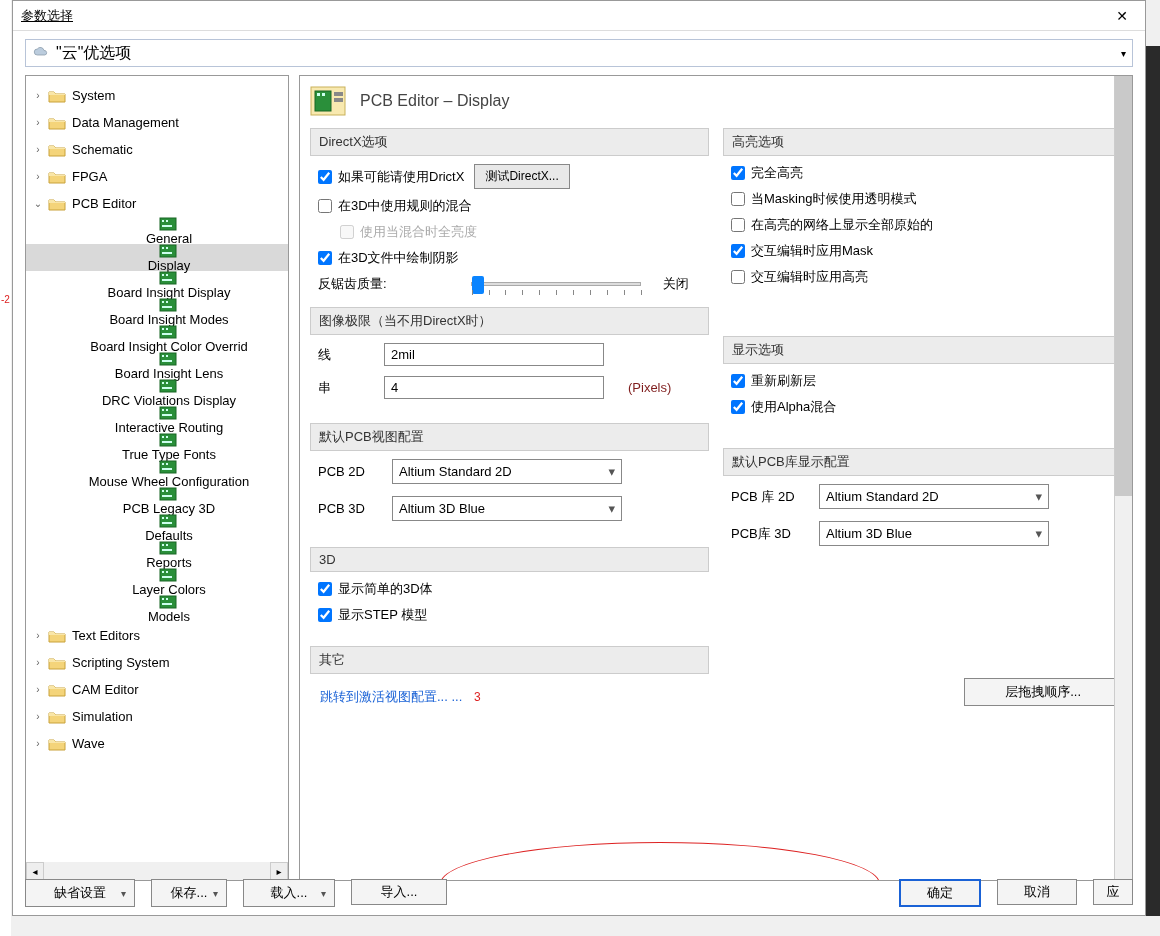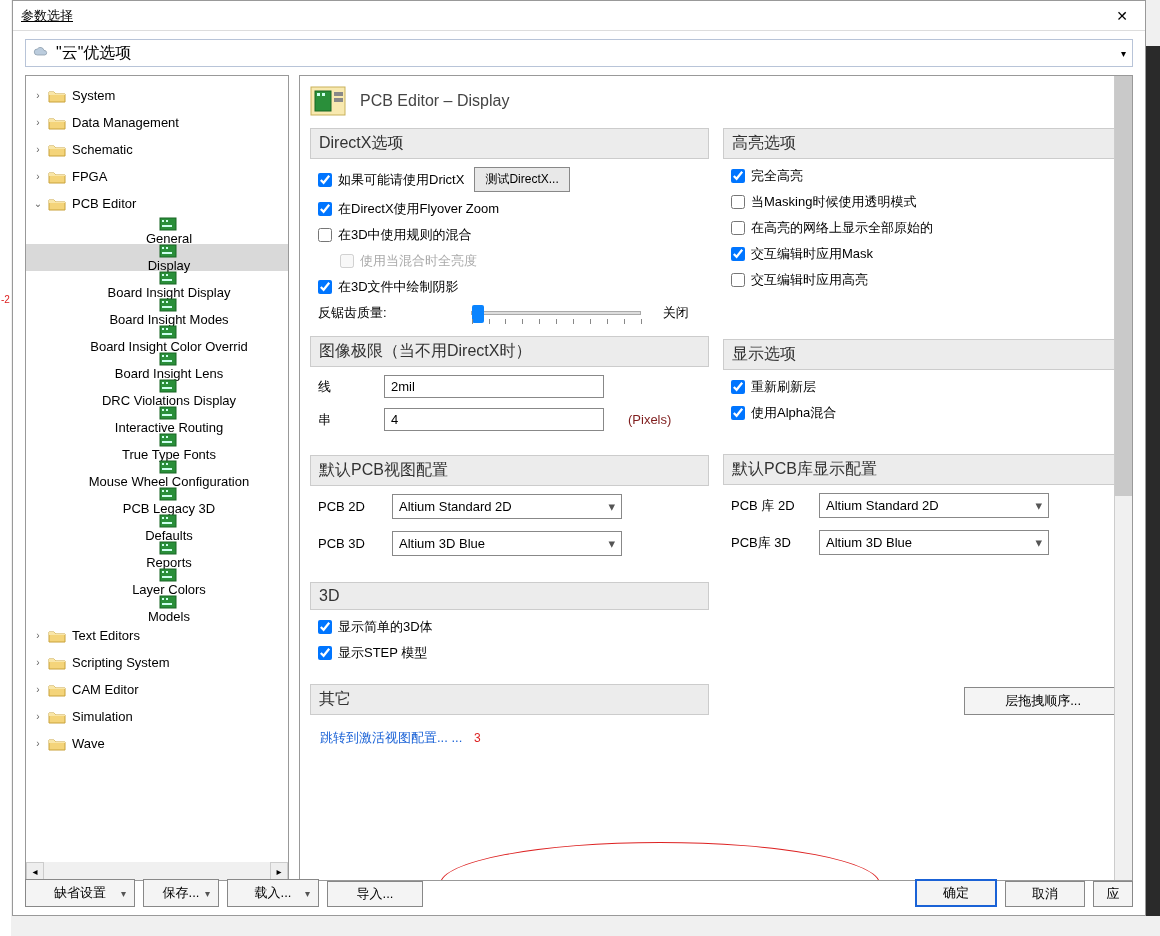--- a/index.html
+++ b/index.html
@@ -22,21 +22,21 @@
 .tree-item .leaf-icon { width: 18px; height: 14px; margin: 0 6px 0 4px; display:inline-flex; align-items:center; }
 .tree-item.level1 { padding-left: 24px; flex-direction: column; }
 .tree-item.selected { background: #d9d9d9; }
 .content-panel { flex: 1; margin-left: 10px; border: 1px solid #999; background: #fff; padding: 8px 10px; overflow: hidden; position: relative; }
 .header { display: flex; align-items: center; margin-bottom: 10px; }
 .header .pcb-icon { width: 36px; height: 34px; margin-right: 14px; }
 .header .header-text { font-size: 16px; color: #444; }
 .columns { display: flex; gap: 14px; }
 .col { flex: 1; }
 .groupbox { margin-bottom: 10px; }
-.grouphead { background: #ececec; border: 1px solid #ccc; padding: 4px 8px; font-size: 16px; color: #333; }
+.grouphead { background: #ececec; border: 1px solid #ccc; padding: 4px 8px; font-size: 13px; color: #333; }
 .groupbody { padding: 8px 4px 4px 8px; font-size: 13px; }
 .chk { display: flex; align-items: center; margin-bottom: 8px; }
 .chk input { margin-right: 6px; width: 14px; height: 14px; }
 .chk.child { margin-left: 22px; color: #aaa; }
 .inline-btn { margin-left: 10px; border:1px solid #888; background:#e8e8e8; padding:3px 10px; font-size:12px; cursor:pointer; }
 .slider-row { display:flex; align-items:center; gap:22px; margin-top:4px;}
 .slider-row .track { position:relative; width:170px; height:4px; background:#ddd; border:1px solid #aaa; }
 .slider-row .thumb { position:absolute; left:0; top:-7px; width:12px; height:18px; background:#0a84ff; border-radius:2px; }
 .slider-row .ticks { position:absolute; left:0; top:7px; width:170px; height:6px; display:flex; justify-content:space-between; }
 .slider-row .ticks span { width:1px; height:5px; background:#888; display:block; }
@@ -46,21 +46,21 @@
 .form-row .suffix { margin-left:14px; color:#7f1d1d; }
 .select-row { display:flex; align-items:center; margin-bottom:12px; gap:10px; }
 .select-row label { width:64px; }
 .select-row .select { border:1px solid #888; background:#fff; padding:4px 6px; width:230px; font-size:13px; position:relative; cursor:pointer; }
 .select-row .select::after { content:"▾"; position:absolute; right:6px; color:#555; }
 .link-row { margin: 6px 0 4px 2px; }
 .link-row a { color:#1a62d6; font-size:13px; text-decoration:none; cursor:pointer; }
 .link-row .num { color:#d22; margin-left:8px; font-size:12px; }
 .layer-btn-row { display:flex; justify-content:flex-end; margin-top:2px; }
 .layer-btn { border:1px solid #888; background:#f4f4f4; padding:4px 40px; font-size:13px; cursor:pointer; }
-.footer { position:absolute; left:12px; right:12px; bottom:8px; display:flex; align-items:flex-end; gap:8px; }
+.footer { position:absolute; left:12px; right:12px; bottom:8px; display:flex; align-items:flex-start; gap:16px; }
 .footer .fbtn { border:1px solid #888; background:#f4f4f4; padding:4px 0; font-size:13px; cursor:pointer; display:flex; align-items:center; justify-content:center; position:relative; }
 .footer .fbtn.dd { width:110px; }
 .footer .fbtn.dd::after { content:"▾"; position:absolute; right:8px; color:#555; font-size:10px; }
 .footer .spacer { flex:1; }
 .footer .fbtn.main { width:80px; height:26px; }
 .footer .fbtn.ok { border:2px solid #1a62d6; width:82px; height:28px; }
 .vscroll { position:absolute; right:0; top:0; width:18px; height:100%; background:#f0f0f0; border-left:1px solid #ccc; }
 .vscroll .thumb { position:absolute; top:0; width:100%; height:420px; background:#c9c9c9; }
 .ellipse { position:absolute; border:1px solid #d22; border-radius:50%; pointer-events:none; }
 .left-strip { position:absolute; left:0; top:0; width:11px; height:936px; background:#fff; }
@@ -406,24 +406,20 @@
 
           <div class="groupbox">
             <div class="grouphead">DirectX选项</div>
             <div class="groupbody">
               <div class="chk">
                 <input type="checkbox" checked="" style="">
                 <span>如果可能请使用DrictX</span>
                 <button class="inline-btn">测试DirectX...</button>
               </div>
               <div class="chk">
-                  <input type="checkbox" checked="" style="">
-                  <span>在DirectX使用Flyover Zoom</span>
-                </div>
-              <div class="chk">
                   <input type="checkbox" style="">
                   <span>在3D中使用规则的混合</span>
                 </div>
               <div class="chk child">
                   <input type="checkbox" disabled="" style="">
                   <span>使用当混合时全亮度</span>
                 </div>
               <div class="chk">
                   <input type="checkbox" checked="" style="">
                   <span>在3D文件中绘制阴影</span>

